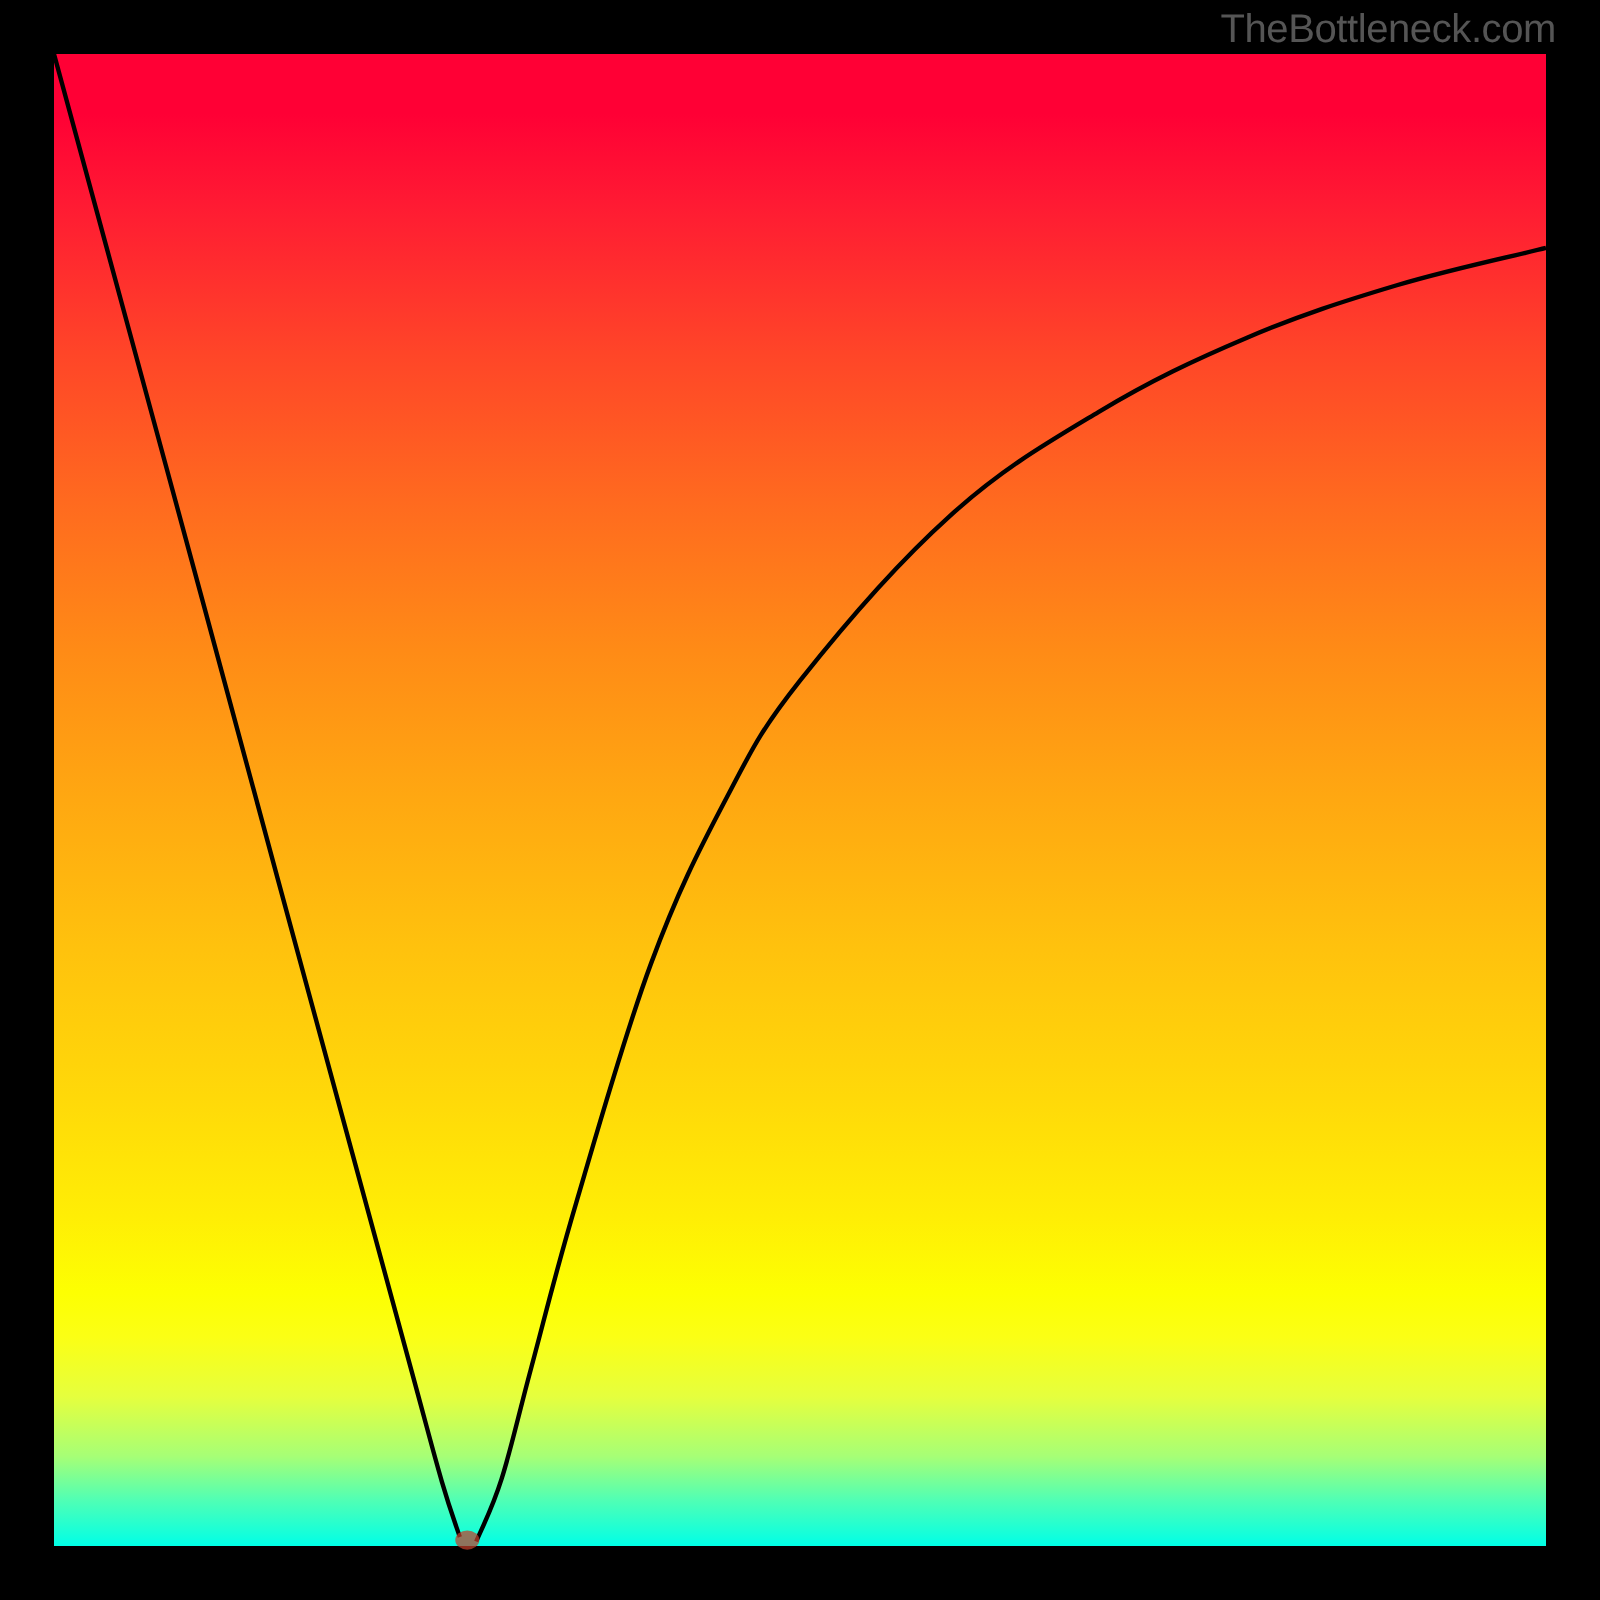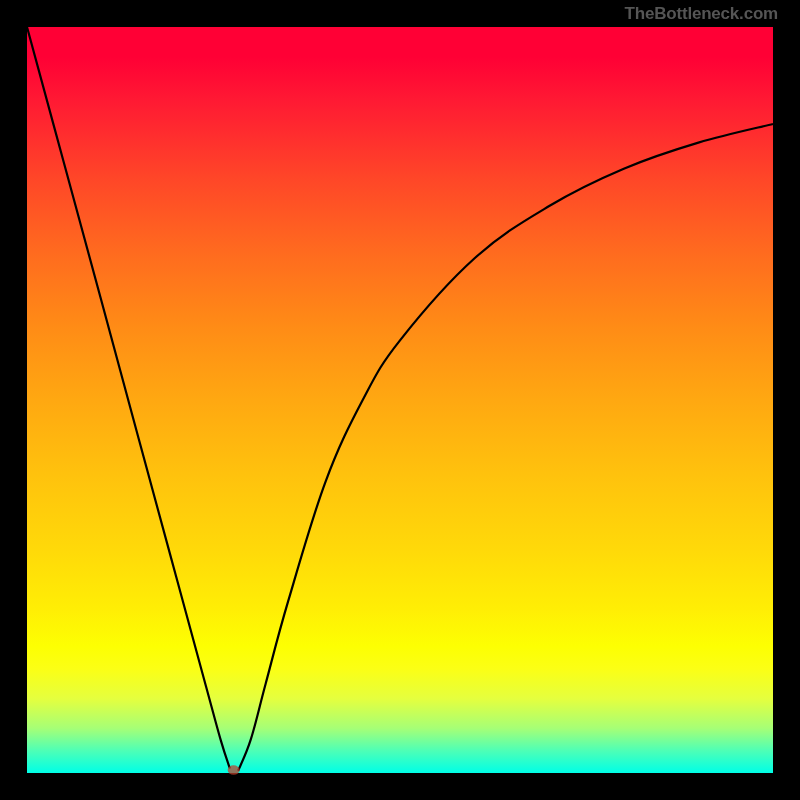--- a/index.html
+++ b/index.html
@@ -4,22 +4,22 @@
 <style>
   * { margin: 0; padding: 0; box-sizing: border-box; }
   html, body { width: 800px; height: 800px; overflow: hidden; }
   body { background: #000000; position: relative; font-family: Arial, Helvetica, sans-serif; }
 
   .attribution {
     position: absolute;
     top: 4px;
     right: 22px;
     color: #555555;
-    font-size: 17px;
-    font-weight: 700;
+    font-size: 20px;
+    font-weight: 400;
     letter-spacing: -0.2px;
   }
 
   .plot-area {
     position: absolute;
     left: 27px;
     top: 27px;
     width: 746px;
     height: 746px;
     background: linear-gradient(to bottom,

